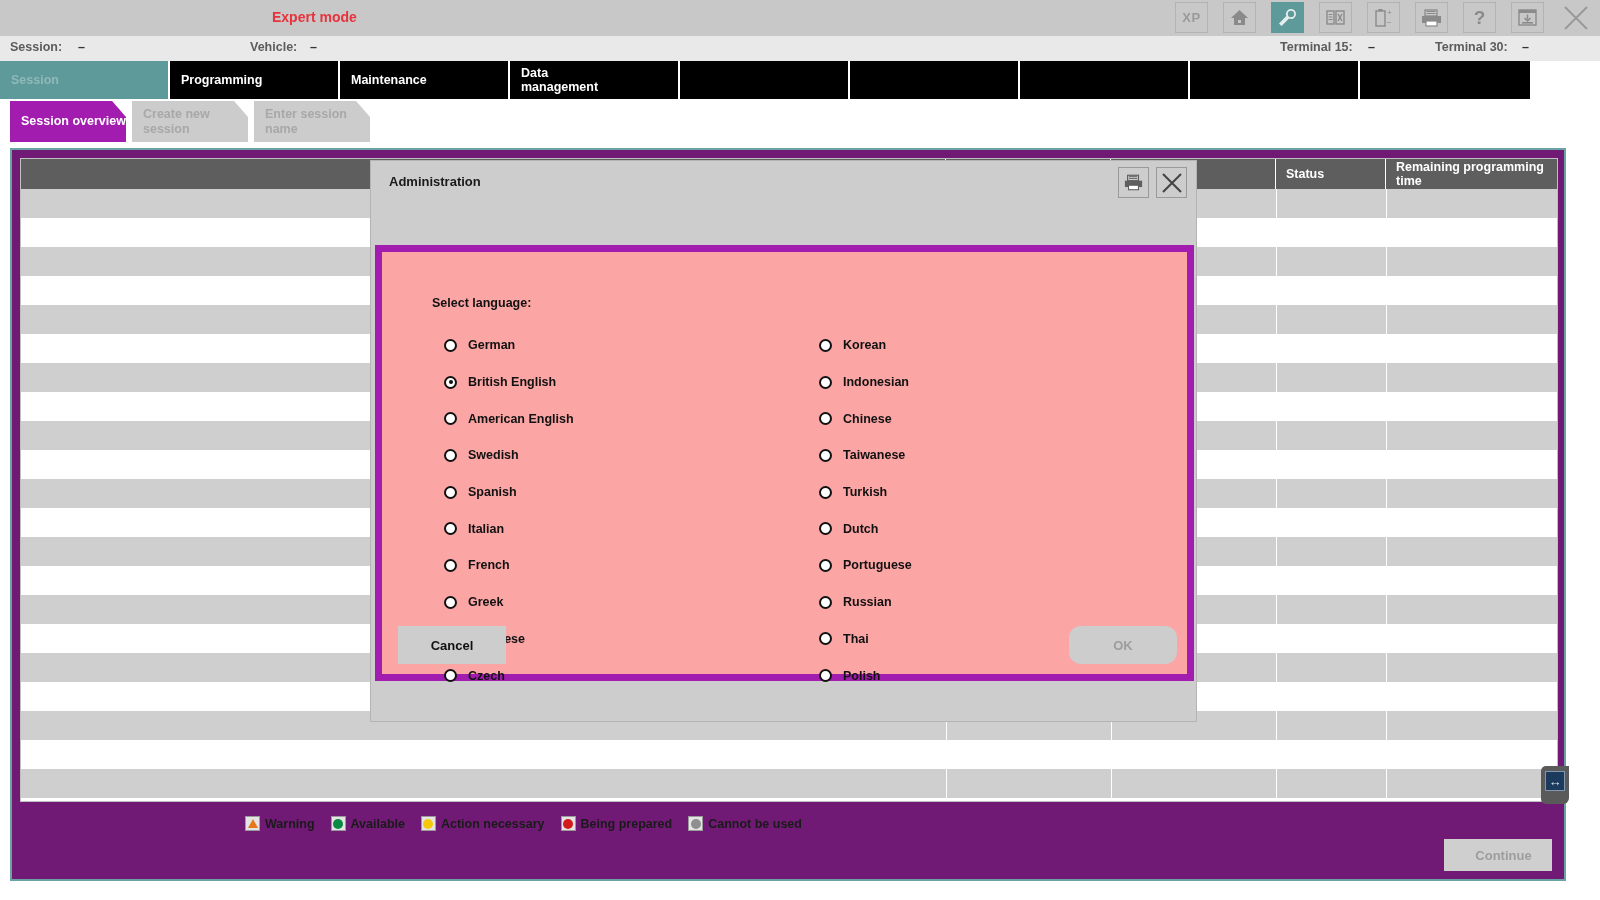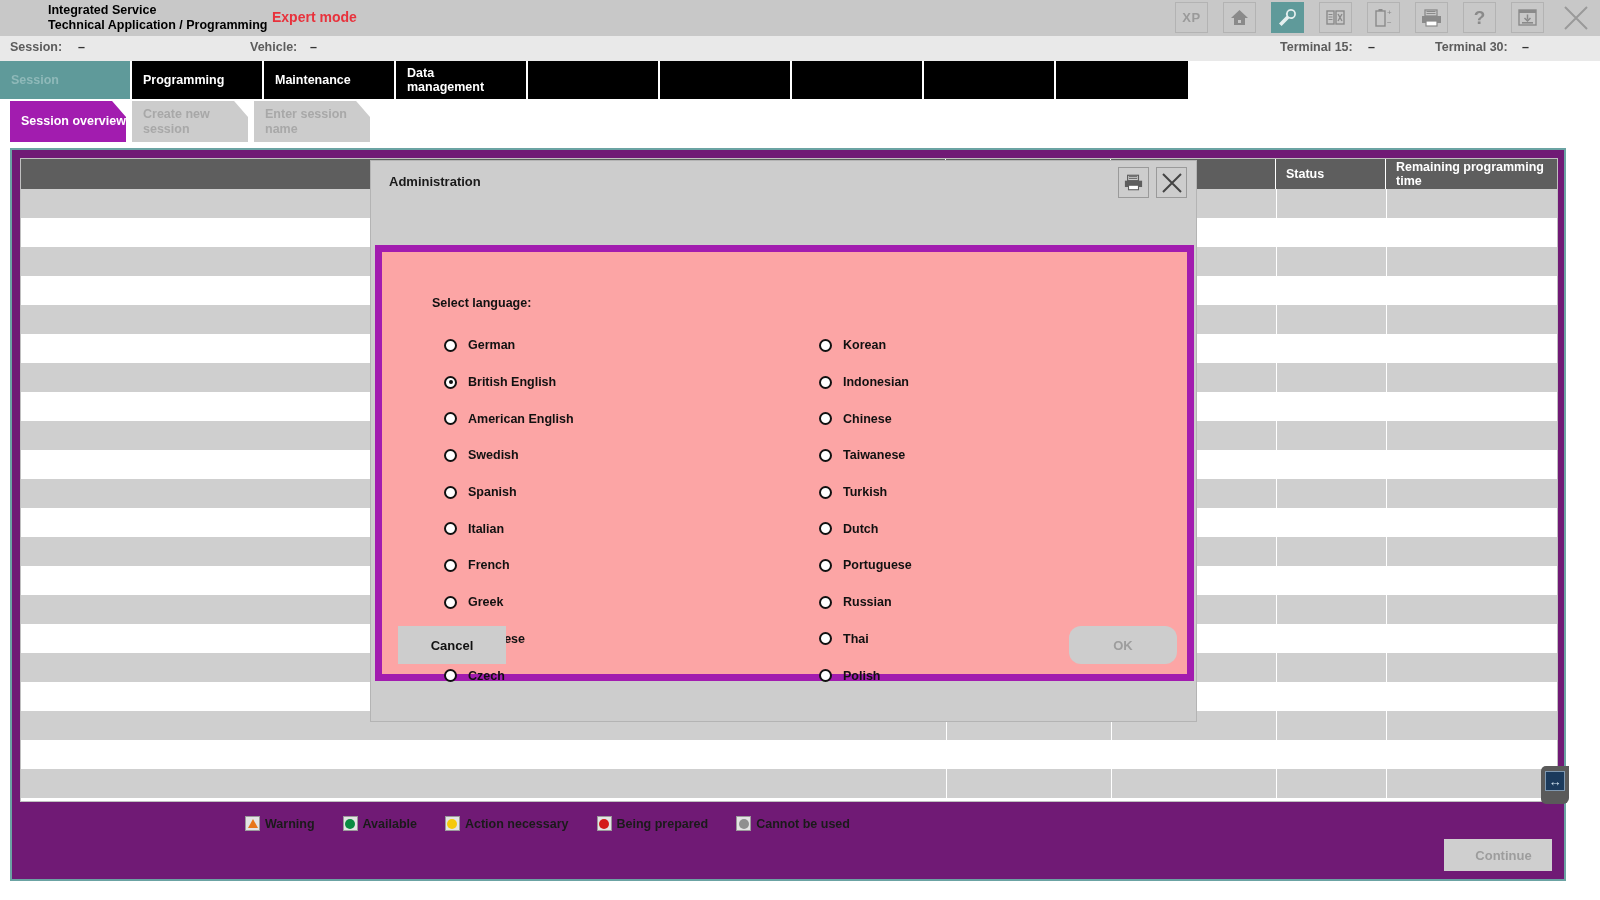--- a/index.html
+++ b/index.html
@@ -38,21 +38,21 @@
   .statusbar {
     position: absolute; left: 0; top: 36px; width: 1600px; height: 25px;
     background: #e9e9e9;
   }
   .status-lbl { position: absolute; font-size: 12.5px; font-weight: bold; color: #5c5c5c; top: 4px; }
   .status-val { position: absolute; font-size: 12.5px; font-weight: bold; color: #333; top: 4px; }
 
   
   .tabrow { position: absolute; left: 0; top: 61px; height: 38px; display: flex; }
   .mtab {
-    width: 132px; height: 38px; background: #000; color: #fff;
+    width: 170px; height: 38px; background: #000; color: #fff;
     font-size: 12.5px; font-weight: bold; display: flex; align-items: center;
     padding: 0 0 0 11px; border-right: 2px solid #fff; line-height: 14px;
   }
   .mtab.sel { background: #5f9a9a; color: #8fb9b9; }
   .mtab.empty { padding: 0; }
 
   
   .subrow { position: absolute; left: 10px; top: 101px; height: 41px; display: flex; gap: 6px; }
   .stab {
     position: relative; width: 116px; height: 41px;
@@ -80,21 +80,21 @@
     font-size: 12.5px; font-weight: bold; display: flex; align-items: center;
     padding-left: 10px; border-right: 1px solid #fff;
   }
   .grow { position: relative; height: 29px; }
   .grow.odd { background: #cfcfcf; }
   .grow.even { background: #ffffff; }
   .gsep { position: absolute; top: 0; width: 1px; height: 29px; background: #fff; }
 
   
   .legend {
-    position: absolute; left: 245px; top: 816px; display: flex; gap: 28px;
+    position: absolute; left: 245px; top: 816px; display: flex; gap: 16px;
     align-items: center; font-size: 12.5px; font-weight: bold; color: #1a1a1a;
   }
   .lg { display: flex; align-items: center; gap: 5px; }
   .swatch { width: 15px; height: 15px; border: 1px solid #9a9a9a; background: #e4e4e4;
             display: flex; align-items: center; justify-content: center; }
   .dot { width: 10px; height: 10px; border-radius: 50%; }
   .tri { width: 0; height: 0; border-left: 5px solid transparent;
          border-right: 5px solid transparent; border-bottom: 9px solid #e8761a; }
 
   
@@ -170,24 +170,20 @@
   }
   .fbtn.cancel { left: 16px; bottom: 10px; color: #111; }
   .fbtn.ok { right: 10px; bottom: 10px; color: #9d9d9d; border-radius: 12px; }
 </style>
 </head>
 <body>
 
 <div id="app">
 
   <div class="titlebar">
-    <div class="app-title">
-      <div>Integrated Service</div>
-      <div>Technical Application / Programming</div>
-    </div>
     <div class="expert-mode">Expert mode</div>
     <div class="icon-bar">
       <div class="ic">
           <span class="ic-xp">XP</span>
         </div>
       <div class="ic">
         <svg width="19" height="17" viewBox="0 0 19 17">
             <path d="M9.5 1 18 9h-3v7H4V9H1z" fill="#8a8a8a"></path>
             <rect x="8" y="11" width="3" height="3" fill="#c8c8c8"></rect>
           </svg>

